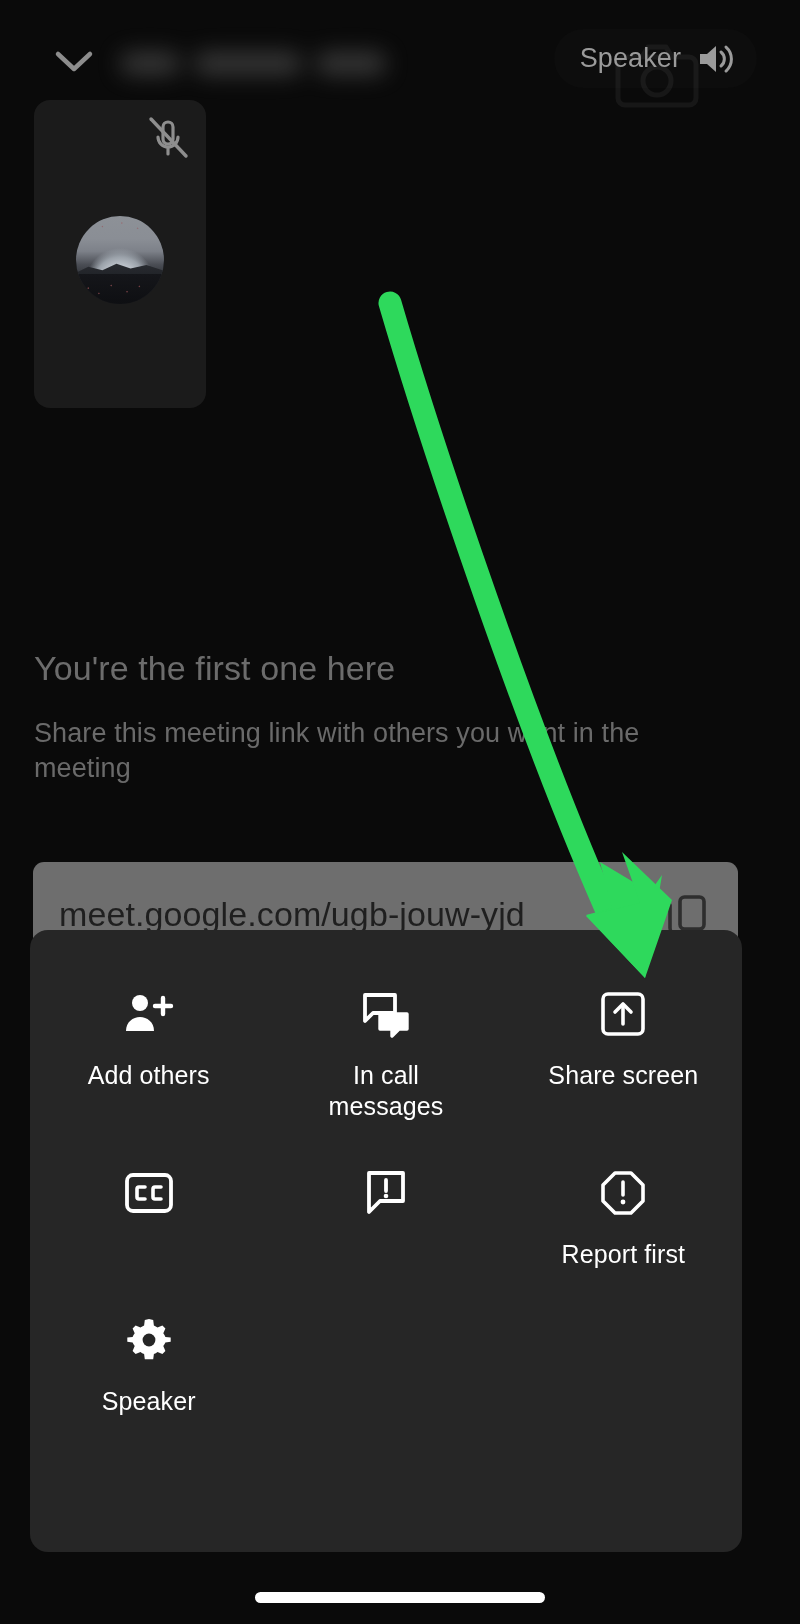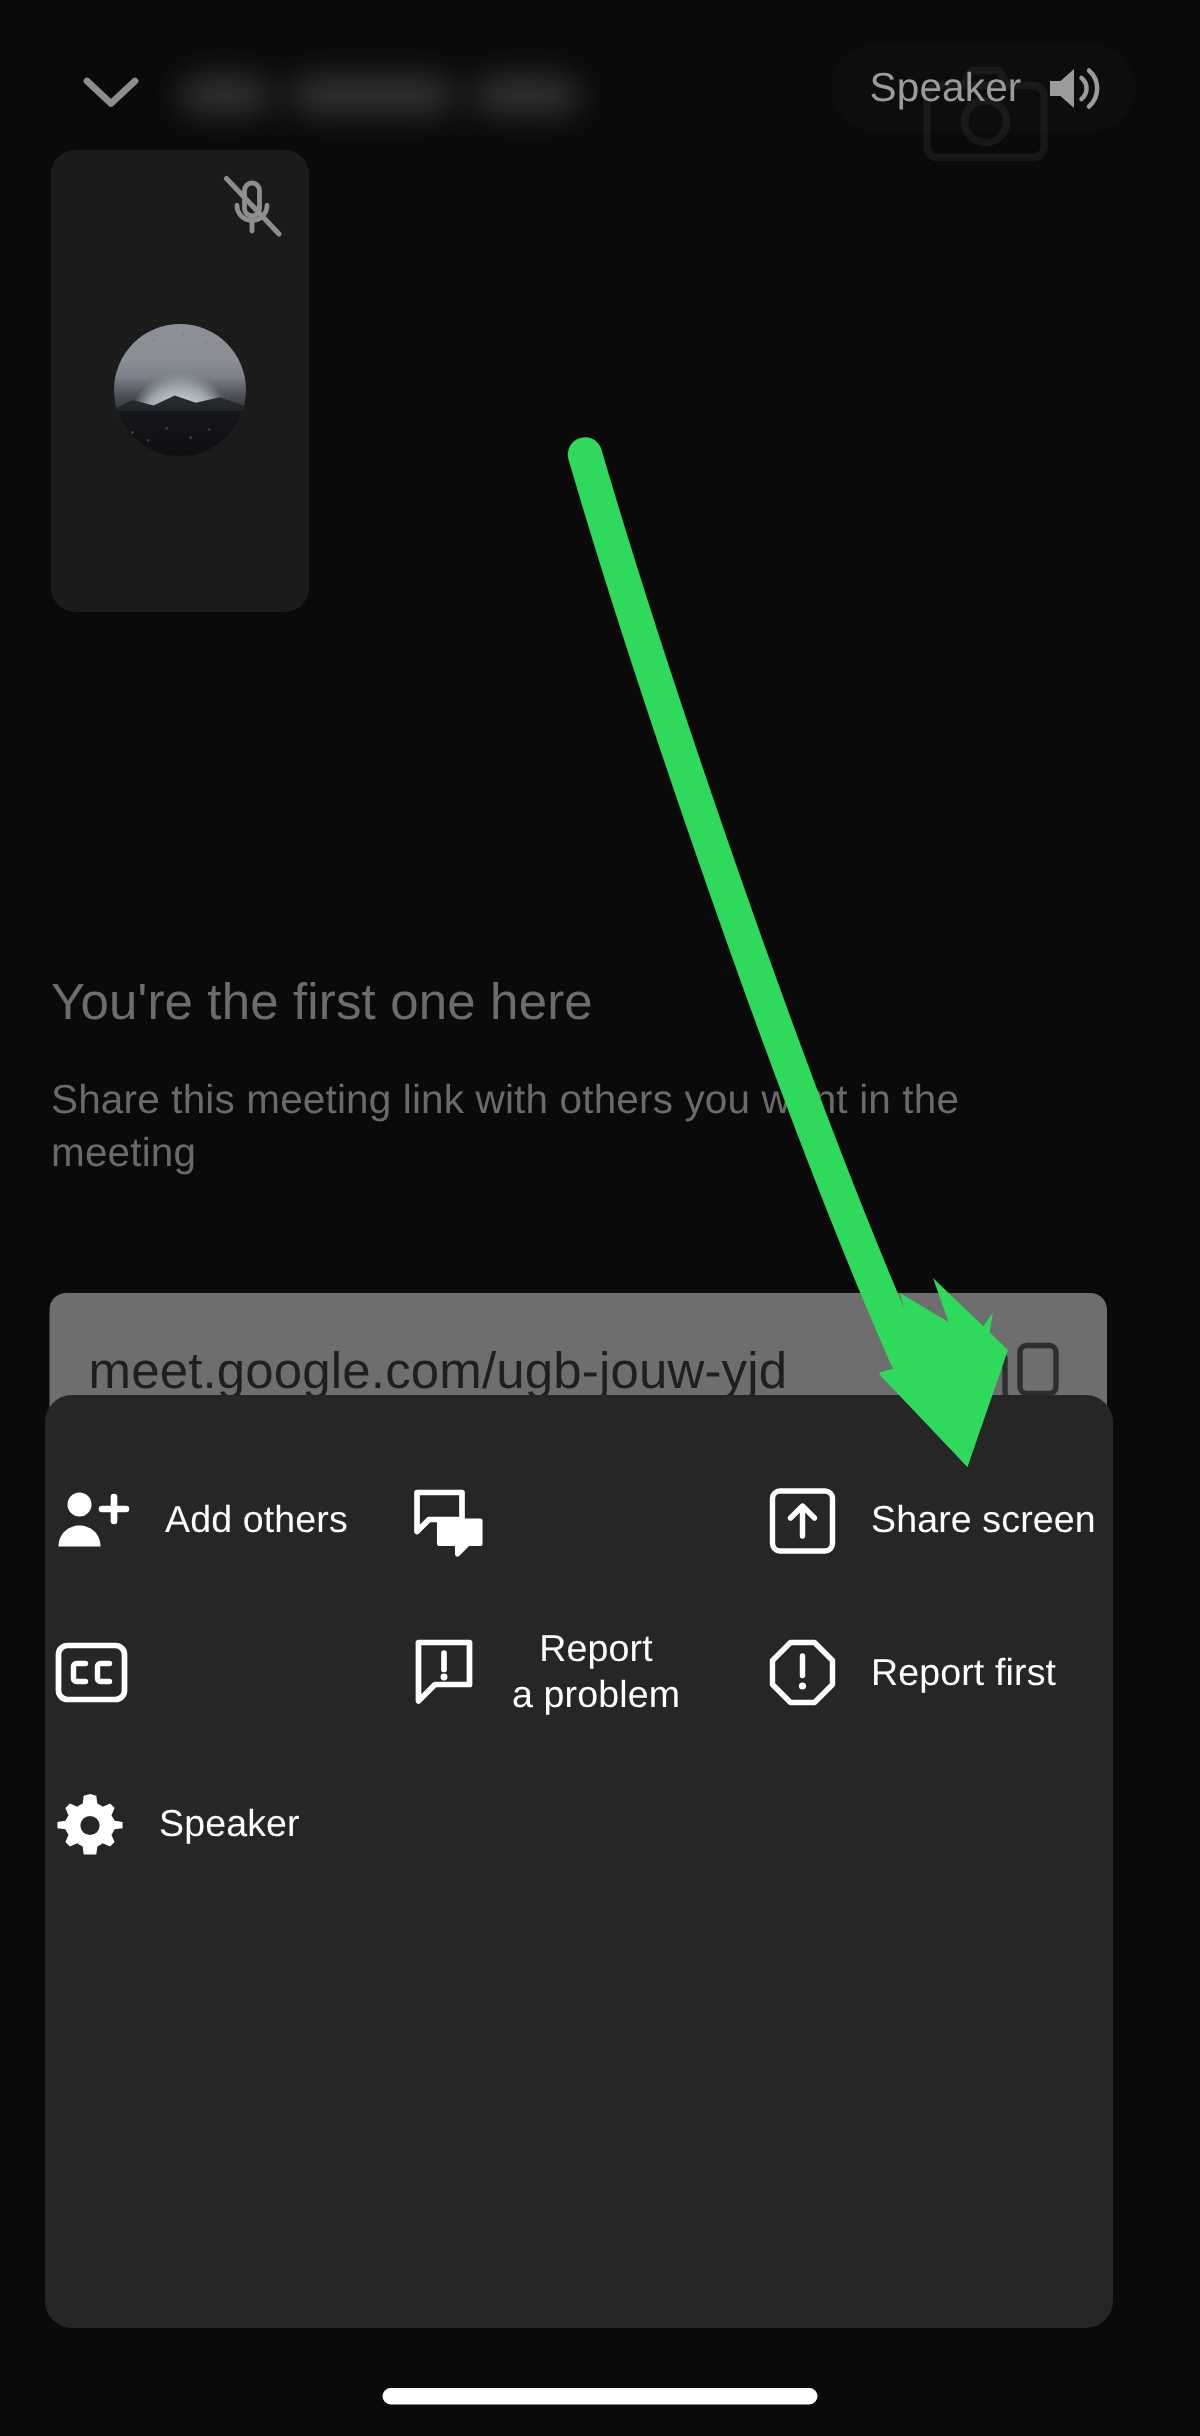--- a/index.html
+++ b/index.html
@@ -110,21 +110,21 @@
   #bottom-sheet{
     position:absolute; left:30px; top:930px; width:712px; height:622px;
     background:#262626; border-radius:18px;
     padding:32px 0 0 0;
   }
   .sheet-grid{
     display:grid; grid-template-columns:repeat(3,1fr);
     row-gap:0;
   }
   .menu-item{
-    display:flex; flex-direction:row; align-items:center;
+    display:flex; flex-direction:column; align-items:center;
     padding:28px 6px 18px; gap:22px; cursor:pointer;
   }
   .menu-icon{ height:48px; display:flex; align-items:center; justify-content:center; }
   .menu-label{
     color:#fff; font-size:25px; line-height:1.25; text-align:center; letter-spacing:.1px;
     white-space:pre-line;
   }
 
   
   #annotation-arrow{
@@ -215,20 +215,22 @@
       <span class="menu-label">Add others</span>
     </div>
 
     <div class="menu-item">
       <span class="menu-icon">
         <svg width="52" height="48" viewBox="0 0 52 48">
           <path d="M5 5 h30 v18 h-22 l-8 8 z" fill="none" stroke="#fff" stroke-width="3.8" stroke-linejoin="round"></path>
           <path d="M20 24 h27 v15 h-8 l-7 7 v-7 h-12 z" fill="#fff" stroke="#fff" stroke-width="3.4" stroke-linejoin="round"></path>
         </svg>
       </span>
+      <span class="menu-label">In call
+messages</span>
     </div>
 
     <div class="menu-item">
       <span class="menu-icon">
         <svg width="48" height="48" viewBox="0 0 48 48">
           <rect x="4" y="4" width="40" height="40" rx="5" fill="none" stroke="#fff" stroke-width="3.6"></rect>
           <path d="M24 34 V15" stroke="#fff" stroke-width="3.6" stroke-linecap="round"></path>
           <path d="M16 22 L24 14 L32 22" fill="none" stroke="#fff" stroke-width="3.6" stroke-linecap="round" stroke-linejoin="round"></path>
         </svg>
       </span>
@@ -246,22 +248,20 @@
     </div>
 
     <div class="menu-item">
       <span class="menu-icon">
         <svg width="46" height="48" viewBox="0 0 46 48">
           <path d="M6 4 h34 v28 h-23 l-11 11 z" fill="none" stroke="#fff" stroke-width="3.8" stroke-linejoin="round"></path>
           <path d="M23 11 v11" stroke="#fff" stroke-width="3.8" stroke-linecap="round"></path>
           <circle cx="23" cy="27" r="2.3" fill="#fff"></circle>
         </svg>
       </span>
-      <span class="menu-label">Report
-a problem</span>
     </div>
 
     <div class="menu-item">
       <span class="menu-icon">
         <svg width="48" height="48" viewBox="0 0 48 48">
           <path d="M16 4 h16 l12 12 v16 l-12 12 h-16 l-12 -12 v-16 z" fill="none" stroke="#fff" stroke-width="3.6" stroke-linejoin="round"></path>
           <path d="M24 13 v13" stroke="#fff" stroke-width="3.6" stroke-linecap="round"></path>
           <circle cx="24" cy="33" r="2.4" fill="#fff"></circle>
         </svg>
       </span>

